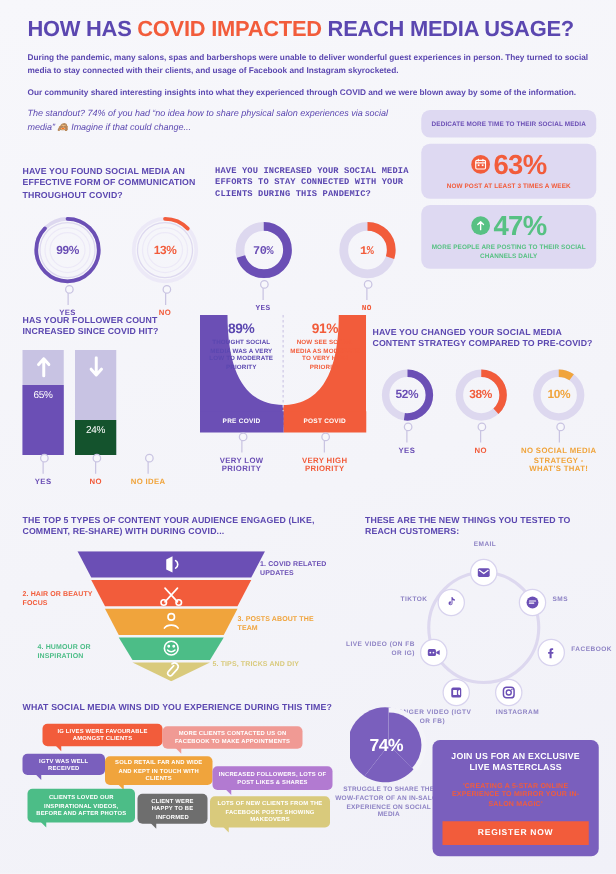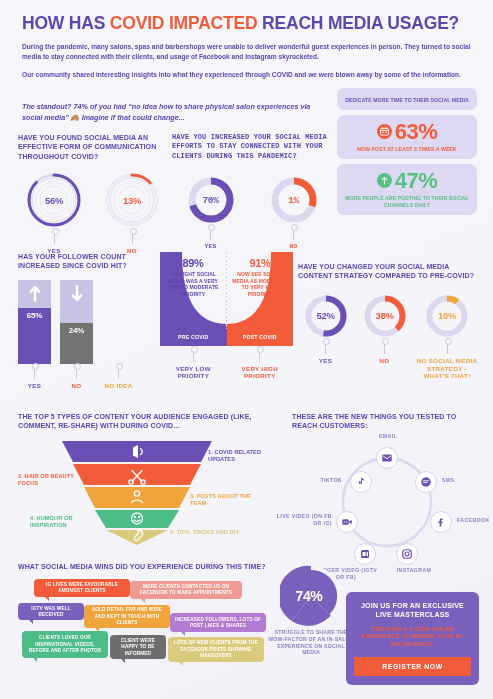--- a/index.html
+++ b/index.html
@@ -13,21 +13,21 @@
     position: relative;
     width: 493px; height: 699px;
     background: linear-gradient(160deg,#f7f7fb 0%,#f4f4f9 55%,#f1f1f8 100%);
   }
   
   .header { position:absolute; left:22px; top:14px; width:452px; }
   h1 { font-size:17.5px; font-weight:bold; letter-spacing:-0.2px; color:#5b47b0; line-height:1.1; }
   h1 .hl { color:#f25c3b; }
   .intro { margin-top:9px; font-size:6.6px; font-weight:bold; color:#5b47b0; line-height:1.55; width:450px; }
   .intro.p2 { margin-top:7px; }
-  .standout { margin-top:22px; font-size:7.2px; font-weight:bold; font-style:italic; color:#5b47b0; line-height:1.5; width:300px; }
+  .standout { margin-top:6px; font-size:7.2px; font-weight:normal; font-style:italic; color:#5b47b0; line-height:1.5; width:300px; }
   
   .statcards { position:absolute; right:16px; top:88px; width:140px; }
   .statcard {
     background:#ded9f2; border-radius:7px; padding:6px 6px 6px;
     margin-bottom:5px; text-align:center;
   }
   .statrow { display:flex; align-items:center; justify-content:center; gap:3px; }
   .statnum { font-size:22px; font-weight:bold; line-height:1; letter-spacing:-0.5px; }
   .statlabel { margin-top:3px; font-size:5.1px; font-weight:bold; line-height:1.35; letter-spacing:0.1px; }
   .c-purple { color:#6b4fb5; } .c-orange { color:#f25c3b; } .c-green { color:#57c183; }
@@ -48,21 +48,21 @@
   .pinstem::before { content:""; position:absolute; top:-3px; left:-2px; width:5px; height:5px;
                      border-radius:50%; border:1px solid #c9c4e2; background:#f7f7fb; }
   .donutlabel { margin-top:3px; font-size:6.2px; font-weight:bold; letter-spacing:0.3px; text-align:center; line-height:1.25; }
   
   .q3 { position:absolute; left:18px; top:252px; width:142px; }
   .bars { display:flex; align-items:flex-end; gap:9px; margin-top:9px; height:84px; }
   .barcol { width:33px; display:flex; flex-direction:column; justify-content:flex-end; align-items:center; height:84px; }
   .bartrack { position:relative; width:33px; background:#c8c3e3; display:flex; flex-direction:column; justify-content:flex-end; }
   .arrowicon { position:absolute; top:5px; left:50%; transform:translateX(-50%); }
   .barfill { width:33px; display:flex; align-items:flex-start; justify-content:center; padding-top:3px;
-             font-size:8px; font-weight:bold; color:#fff; letter-spacing:-0.2px;margin-top:23px; }
+             font-size:8px; font-weight:normal; color:#fff; letter-spacing:-0.2px;margin-top:23px; }
   .barfoot { display:flex; gap:9px; }
   .barfootcell { width:33px; display:flex; flex-direction:column; align-items:center; }
   
   .q4 { position:absolute; left:160px; top:252px; width:133px; }
   .prepost { position:relative; width:133px; height:112px; }
   .pp-split { position:absolute; left:0; top:0; width:133px; height:90px; overflow:hidden; }
   .pp-left-txt, .pp-right-txt { position:absolute; top:4px; width:60px; text-align:center; font-size:5px;
                                 font-weight:bold; line-height:1.3; letter-spacing:0.1px; }
   .pp-pct { display:block; font-size:11px; letter-spacing:-0.3px; margin-bottom:1px; }
   .pp-left-txt { left:3px; color:#5b47b0; }
@@ -153,21 +153,21 @@
     <div class="donutrow">
       <div class="donutbox">
         <div class="donut">
           <svg width="58" height="58" viewBox="0 0 58 58">
             <circle cx="29" cy="29" r="22" fill="none" stroke="#ddd8ef" stroke-width="1"></circle>
             <circle cx="29" cy="29" r="18" fill="none" stroke="#ece9f7" stroke-width="1"></circle>
             <circle cx="29" cy="29" r="14" fill="none" stroke="#ece9f7" stroke-width="1"></circle>
             <circle cx="29" cy="29" r="25" fill="none" stroke="#ddd8ef" stroke-width="3"></circle>
             <circle cx="29" cy="29" r="25" fill="none" stroke="#6b4fb5" stroke-width="3" stroke-dasharray="136.7 157.1" transform="rotate(-90 29 29)" stroke-linecap="round"></circle>
           </svg>
-          <div class="donutval c-purple">56%</div>
+          <div class="donutval c-purple">99%</div>
         </div>
         <div class="pinstem"></div>
         <div class="donutlabel c-purple">YES</div>
       </div>
       <div class="donutbox">
         <div class="donut">
           <svg width="58" height="58" viewBox="0 0 58 58">
             <circle cx="29" cy="29" r="22" fill="none" stroke="#ddd8ef" stroke-width="1"></circle>
             <circle cx="29" cy="29" r="18" fill="none" stroke="#ece9f7" stroke-width="1"></circle>
             <circle cx="29" cy="29" r="14" fill="none" stroke="#ece9f7" stroke-width="1"></circle>
@@ -223,21 +223,21 @@
           <div class="barfill" style="height:56px;background:#6b4fb5">65%</div>
         </div>
       </div>
       <div class="barcol">
         <div class="bartrack" style="height:84px">
           <span class="arrowicon">
             <svg width="11" height="17" viewBox="0 0 12 18">
                 <path d="M6 1v14M6 16l-4.5-5M6 16l4.5-5" stroke="#fff" stroke-width="2.6" fill="none" stroke-linecap="round" stroke-linejoin="round"></path>
               </svg>
           </span>
-          <div class="barfill" style="height:41px;background:#737373">24%</div>
+          <div class="barfill" style="height:28px;background:#14532d">24%</div>
         </div>
       </div>
     </div>
     <div class="barfoot">
       <div class="barfootcell">
         <div class="pinstem"></div>
         <div class="donutlabel c-purple">YES</div>
       </div>
       <div class="barfootcell">
         <div class="pinstem"></div>

